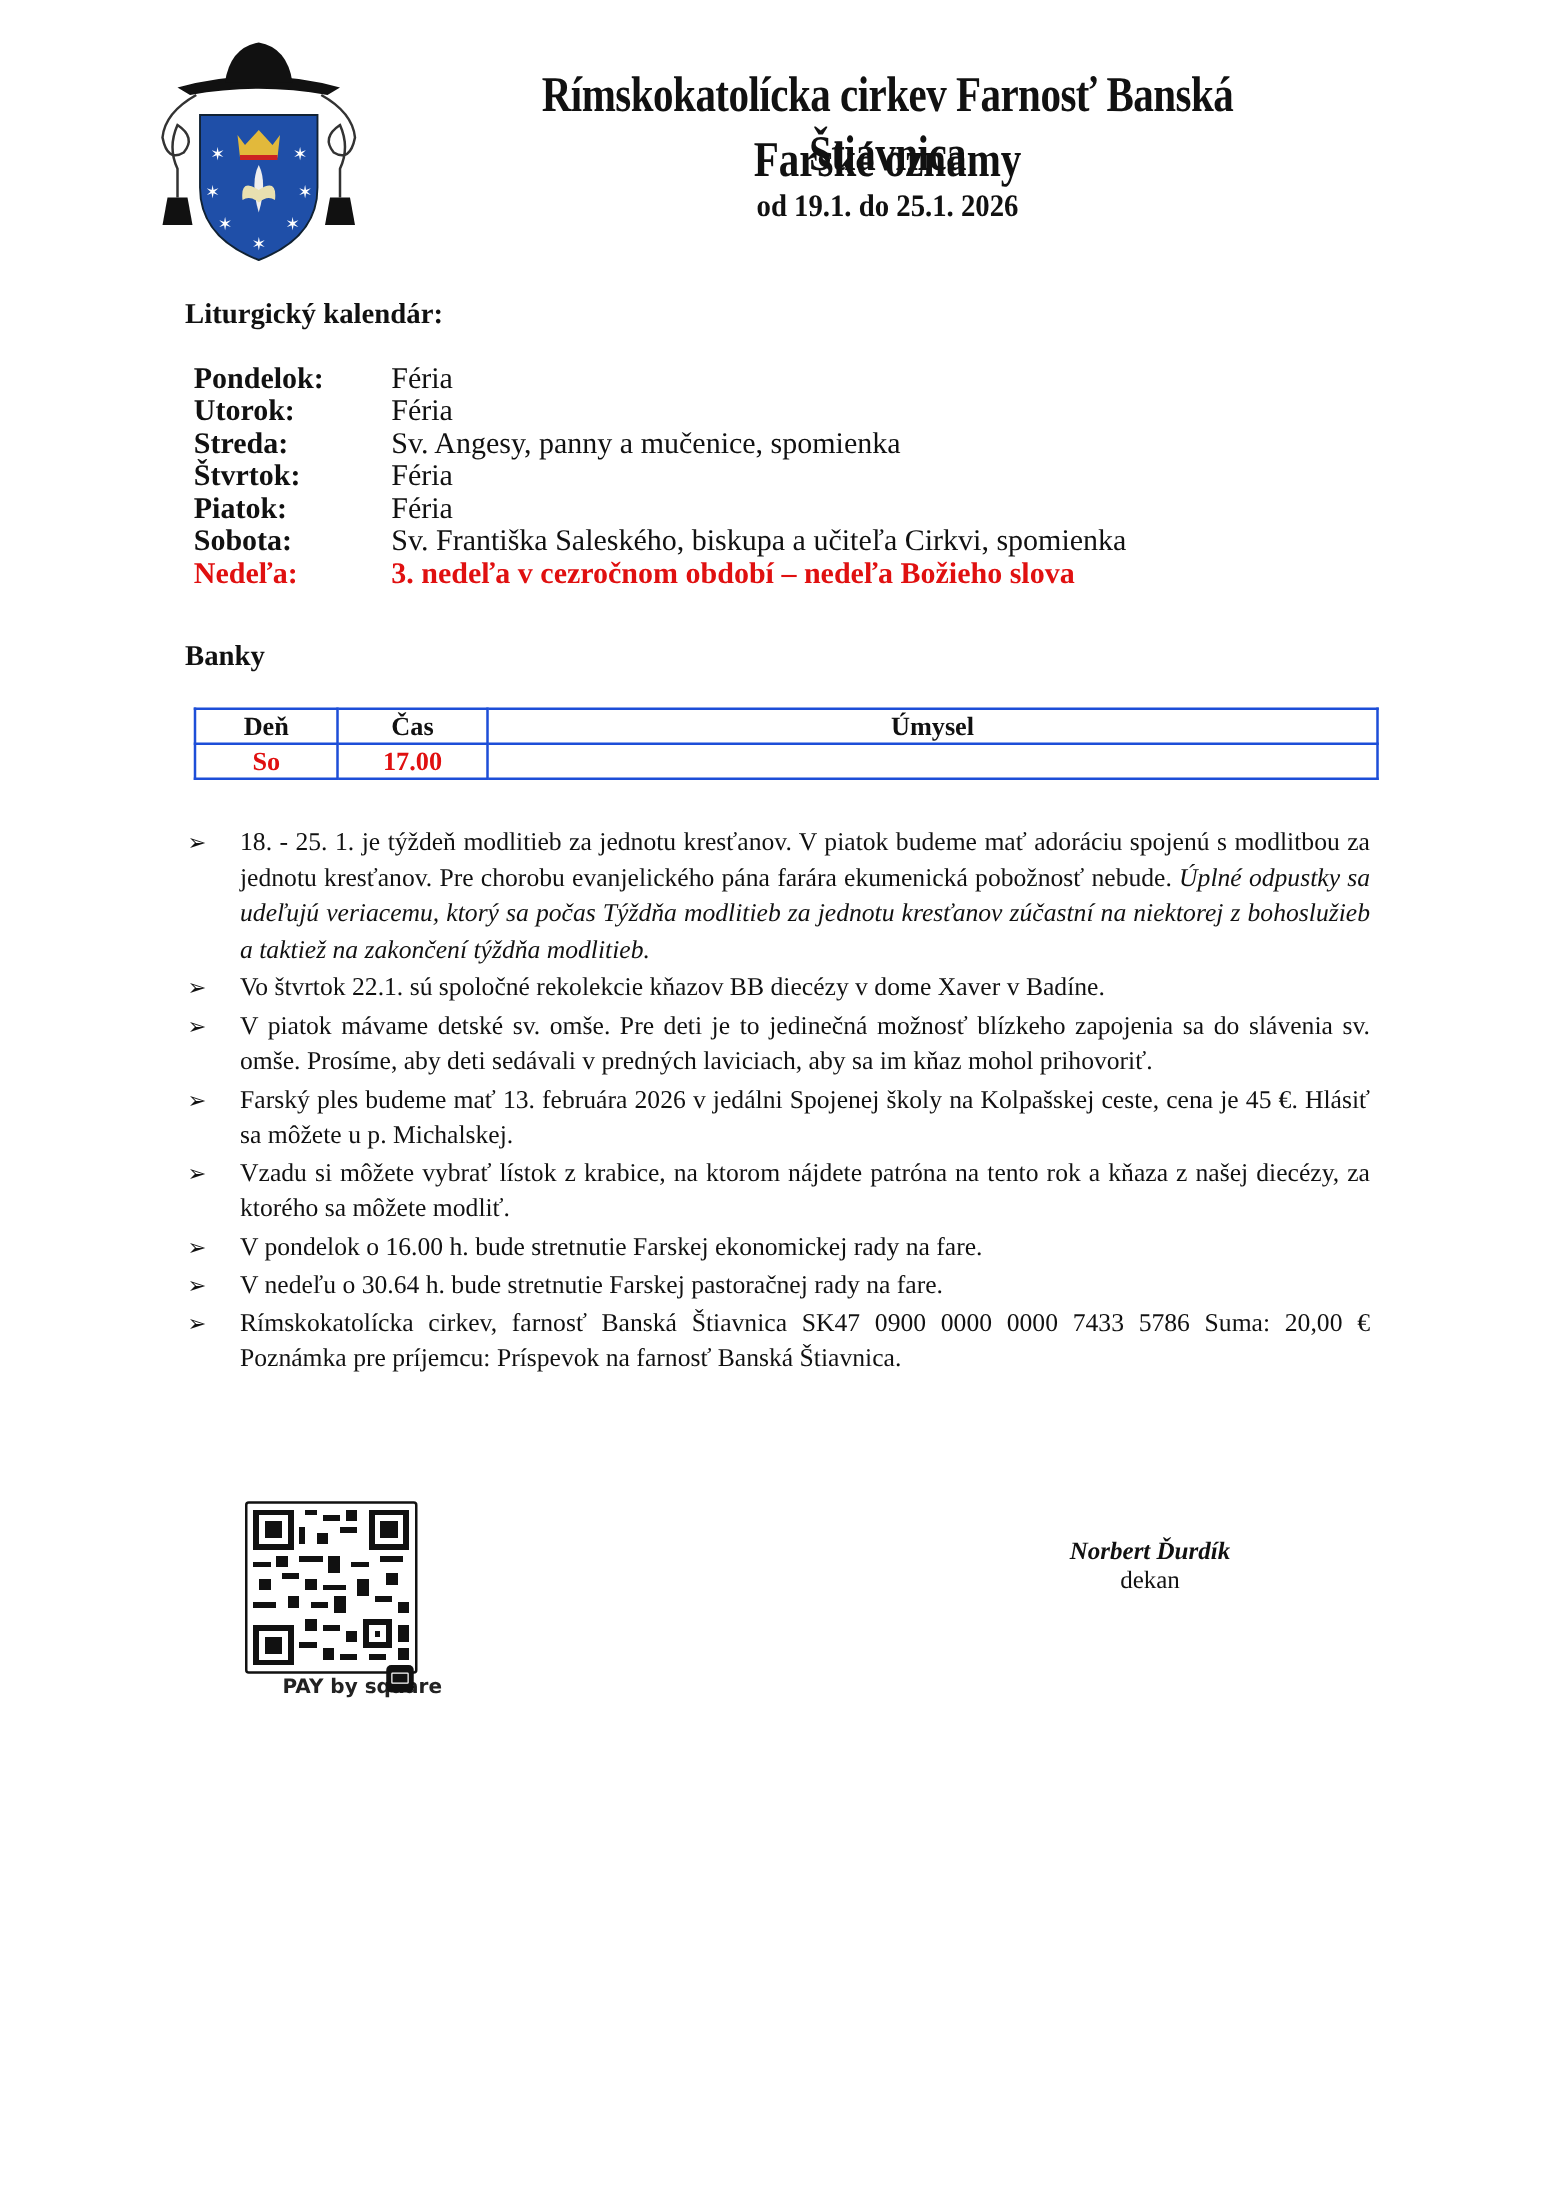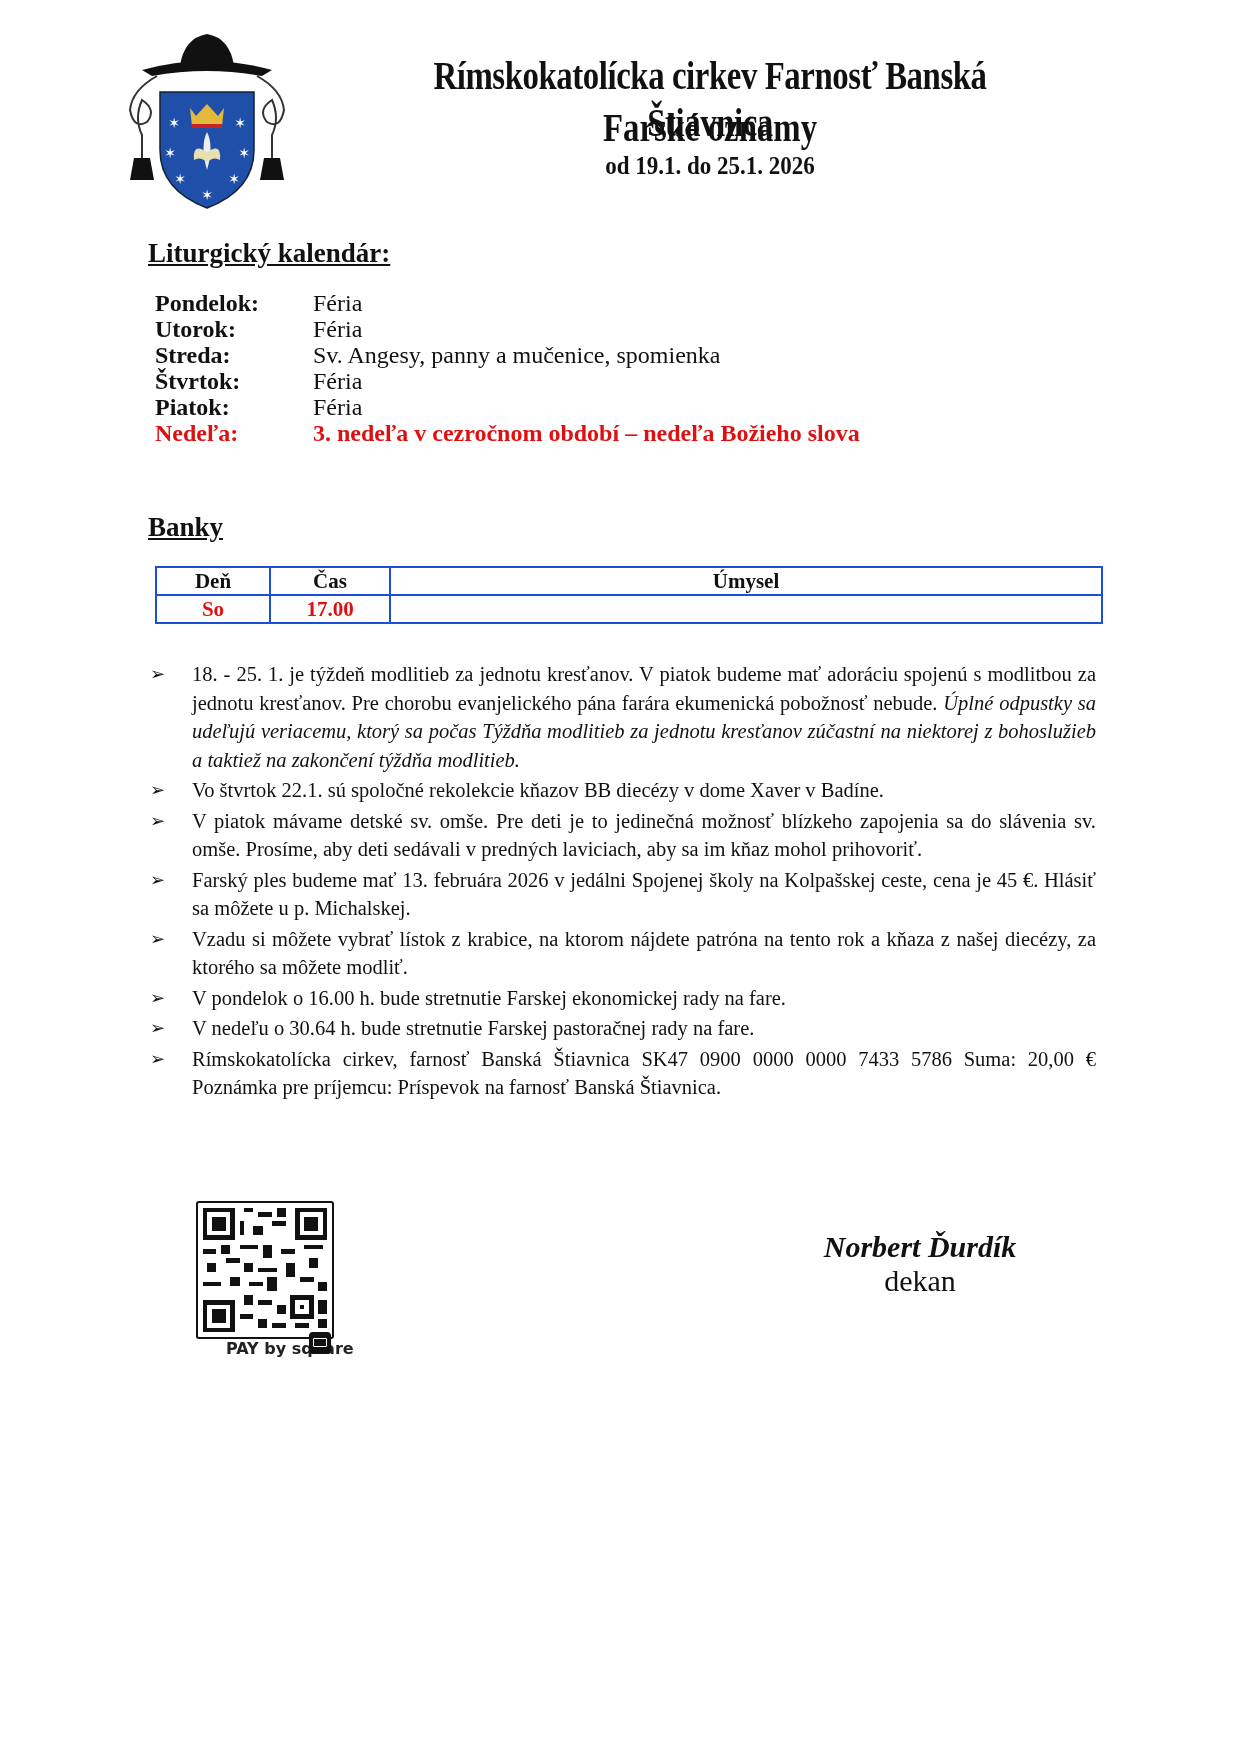--- a/index.html
+++ b/index.html
@@ -4,22 +4,22 @@
 <style>
   html, body { margin:0; padding:0; background:#ffffff; }
   body { width:1241px; height:1755px; position:relative; overflow:hidden;
          font-family:"Liberation Serif", serif; color:#111; }
   .crest { position:absolute; left:112px; top:30px; width:190px; height:180px; }
   .hdr { position:absolute; left:320px; width:780px; text-align:center; font-weight:bold;
          font-family:"Liberation Serif", serif; color:#111; }
   .hdr-title { top:52px; font-size:40px; transform:scaleX(0.82); letter-spacing:-0.5px; }
   .hdr-sub { top:104px; font-size:40px; transform:scaleX(0.82); }
   .hdr-date { top:152px; font-size:25px; transform:scaleX(0.92); }
-  .sec-head { position:absolute; left:148px; font-weight:bold; text-decoration:underline;
-              font-size:27px; }
+  .sec-head { position:absolute; left:148px; font-weight:bold; 
+              font-size:23px; }
   .cal { position:absolute; left:155px; top:290px; }
   .cal-row { display:flex; height:26px; line-height:26px; font-size:24px; }
   .cal-day { width:158px; font-weight:bold; }
   .cal-desc { }
   .cal-row.red { color:#e01010; }
   .cal-row.red .cal-desc { font-weight:bold; }
   table.banky { position:absolute; left:155px; top:566px; width:948px; border-collapse:collapse;
                 font-size:21px; }
   table.banky td, table.banky th { border:2px solid #1d4ed8; height:26px; padding:0; text-align:center;
                 font-weight:bold; line-height:26px; }
@@ -32,21 +32,21 @@
   .ntext { flex:1; text-align:justify; }
   .ntext i { font-style:italic; }
   .qr { position:absolute; left:196px; top:1201px; width:134px; height:134px; border:2px solid #111;
         border-radius:3px; background:#fff; }
   .paysq { position:absolute; left:226px; top:1339px; font-family:"DejaVu Sans", sans-serif;
            font-size:16px; font-weight:bold; color:#222; }
   .paysq-icon { position:absolute; left:309px; top:1332px; width:22px; height:22px; background:#111;
                 border-radius:4px; }
   .paysq-icon::after { content:""; position:absolute; left:4px; top:6px; width:14px; height:9px;
                 border:1.5px solid #fff; border-radius:1px; box-sizing:border-box; }
-  .sig { position:absolute; left:820px; top:1230px; width:200px; text-align:center; font-size:30px; }
+  .sig { position:absolute; left:820px; top:1230px; width:200px; text-align:center; font-size:20px; }
   .sig-name { font-weight:bold; font-style:italic; }
   .sig-role { }
 </style>
 </head>
 <body>
 
 <svg class="crest" viewBox="0 0 190 180">
 
   <path d="M30 40 Q95 22 160 40 L150 46 Q95 36 40 46 Z" fill="#111"></path>
   <path d="M68 36 Q72 8 95 4 Q118 8 122 36 Z" fill="#111"></path>
@@ -92,20 +92,24 @@
     <span class="cal-day">Streda:</span>
     <span class="cal-desc">Sv. Angesy, panny a mučenice, spomienka</span>
   </div>
   <div class="cal-row">
     <span class="cal-day">Štvrtok:</span>
     <span class="cal-desc">Féria</span>
   </div>
   <div class="cal-row">
     <span class="cal-day">Piatok:</span>
     <span class="cal-desc">Féria</span>
+  </div>
+  <div class="cal-row">
+    <span class="cal-day">Sobota:</span>
+    <span class="cal-desc">Sv. Františka Saleského, biskupa a učiteľa Cirkvi, spomienka</span>
   </div>
   <div class="cal-row red">
     <span class="cal-day">Nedeľa:</span>
     <span class="cal-desc">3. nedeľa v cezročnom období – nedeľa Božieho slova</span>
   </div>
 </div>
 
 <div class="sec-head" style="top:512px;">Banky</div>
 <table class="banky">
   <tbody>

